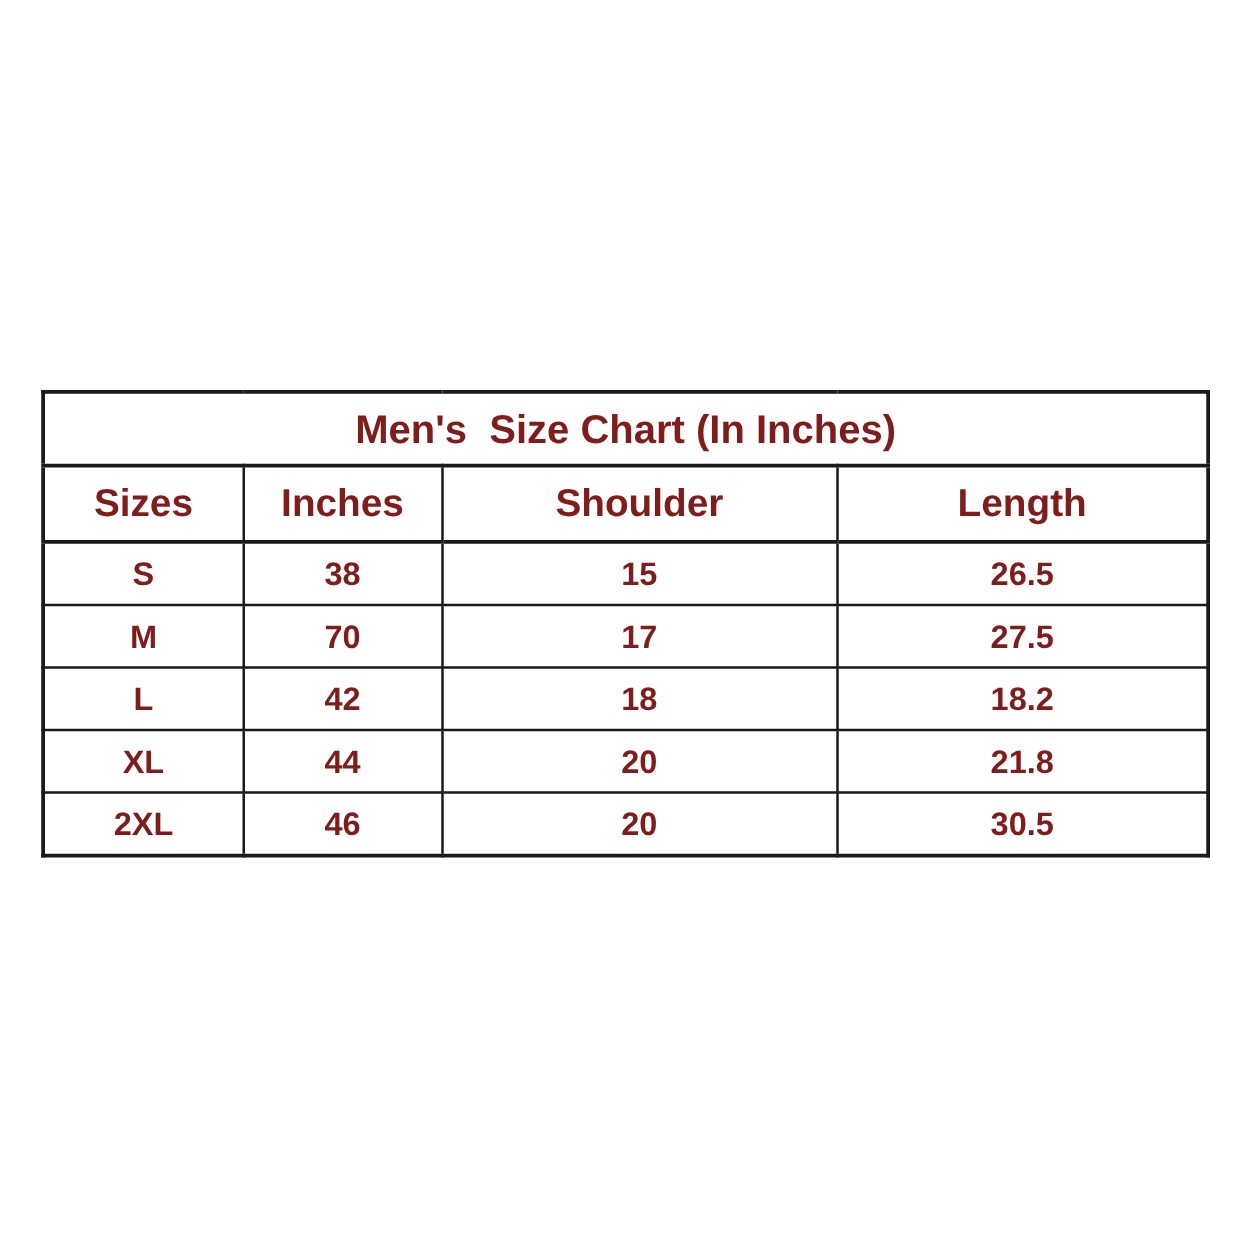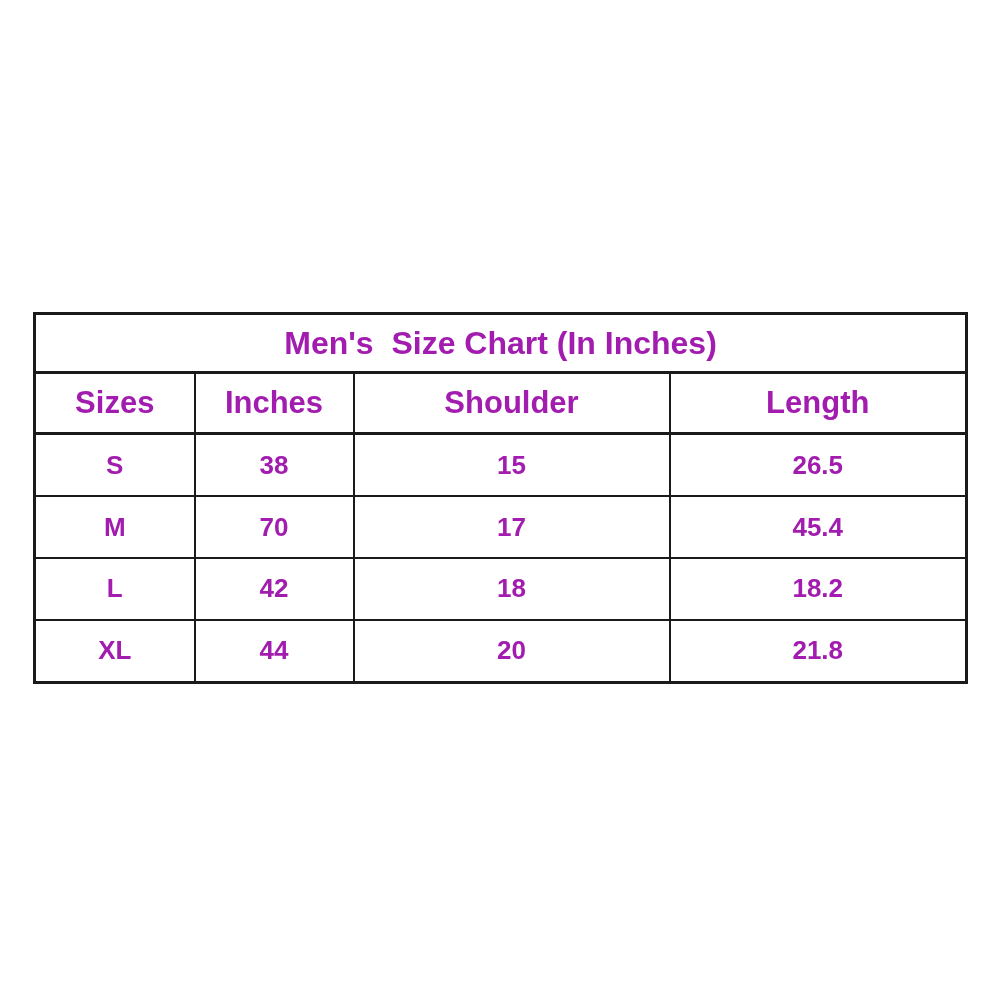--- a/index.html
+++ b/index.html
@@ -16,21 +16,21 @@
     overflow: hidden;
   }
   table.size-table {
     position: absolute;
     left: 33px;
     top: 312px;
     width: 932px;
     height: 372px;
     border-collapse: collapse;
     table-layout: fixed;
-    color: #a21caf;
+    color: #7f1d1d;
     padding-left: 41px;
   }
   table.size-table,
   table.size-table th,
   table.size-table td {
     border: 2px solid #1a1a1a;
   }
   table.size-table {
     border-width: 3px;
   }
@@ -87,29 +87,35 @@
       <tr>
         <td>S</td>
         <td>38</td>
         <td>15</td>
         <td>26.5</td>
       </tr>
       <tr>
         <td>M</td>
         <td>70</td>
         <td>17</td>
-        <td>45.4</td>
+        <td>27.5</td>
       </tr>
       <tr>
         <td>L</td>
         <td>42</td>
         <td>18</td>
         <td>18.2</td>
       </tr>
       <tr>
         <td>XL</td>
         <td>44</td>
         <td>20</td>
         <td>21.8</td>
       </tr>
+      <tr>
+        <td>2XL</td>
+        <td>46</td>
+        <td>20</td>
+        <td>30.5</td>
+      </tr>
     </tbody>
   </table>
 </div>
 
 </body></html>

